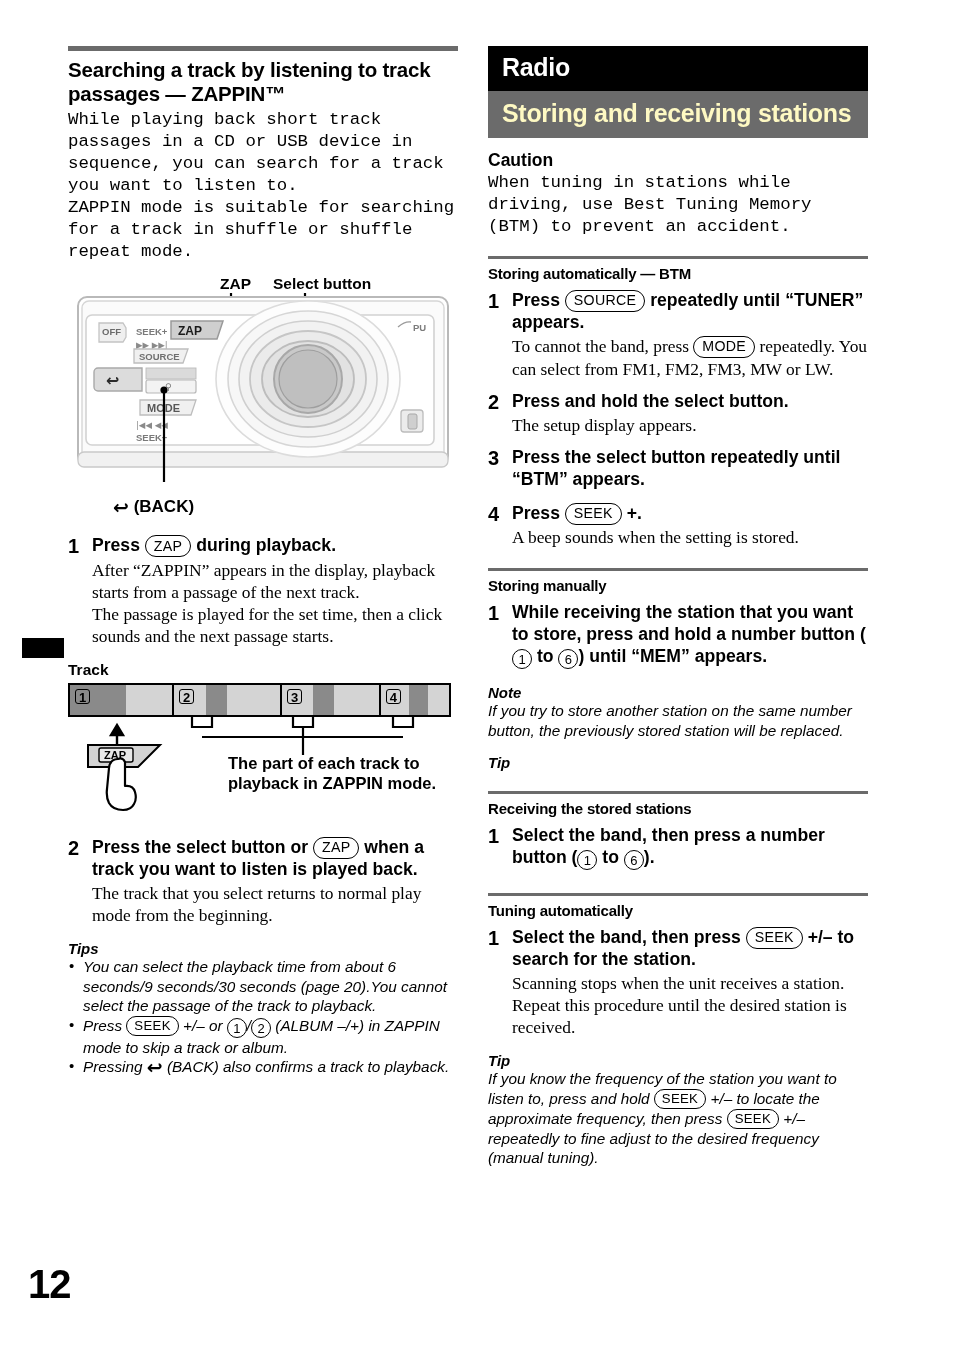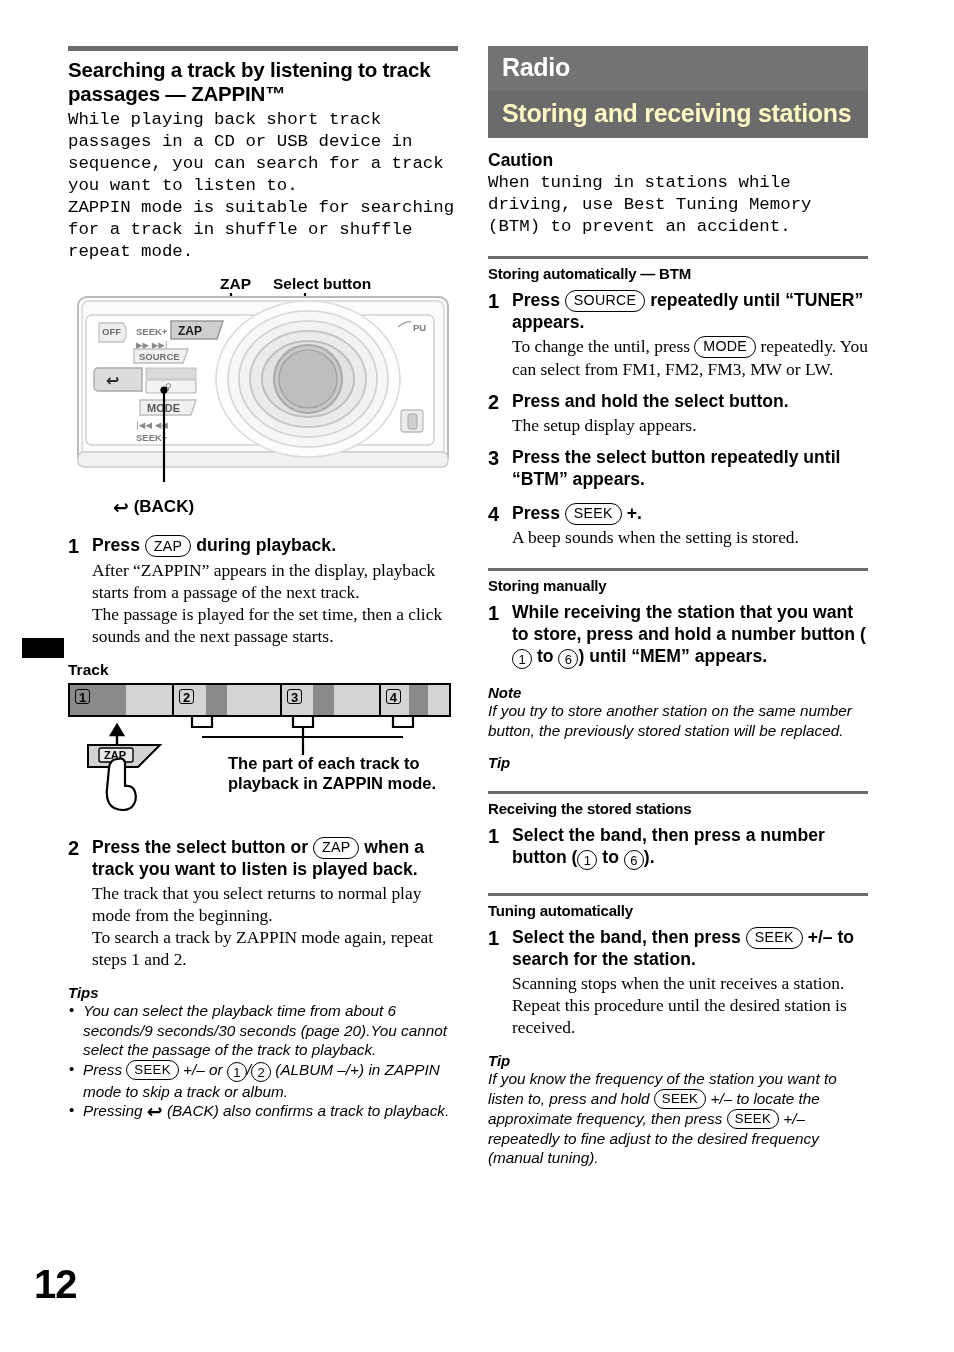--- a/index.html
+++ b/index.html
@@ -19,21 +19,21 @@
   .col-left  { position:absolute; left:68px;  top:46px; width:390px; }
   .col-right { position:absolute; left:488px; top:46px; width:380px; }
 
   
   .edge-tab {
     position:absolute; left:22px; top:638px;
     width:42px; height:20px; background:#000;
   }
 
   .page-number {
-    position:absolute; left:34px; top:1262px;
+    position:absolute; left:28px; top:1262px;
     font-family:"Liberation Sans", sans-serif;
     font-weight:bold; font-size:40px; letter-spacing:-1px;
   }
 
   
   .rule-thick { height:5px; background:#6b6b6b; margin:0 0 7px 0; }
   .rule-thin  { height:3px; background:#6b6b6b; margin:0 0 6px 0; }
 
   h1.sec {
     font-family:"Liberation Sans", sans-serif;
@@ -45,21 +45,21 @@
     font-weight:bold; font-size:15px; line-height:1.2;
     margin:0 0 7px 0; letter-spacing:-0.2px;
   }
   h3.cau {
     font-family:"Liberation Sans", sans-serif;
     font-weight:bold; font-size:17.5px; line-height:1.2;
     margin:0 0 1px 0;
   }
 
   .band-black {
-    background:#737373; color:#fff;
+    background:#000000; color:#fff;
     font-family:"Liberation Sans", sans-serif;
     font-weight:bold; font-size:25px;
     padding:7px 14px 9px 14px;
     letter-spacing:-0.3px;
   }
   .band-gray {
     background:#6b6b6b; color:#fef9c3;
     font-family:"Liberation Sans", sans-serif;
     font-weight:bold; font-size:25px;
     padding:8px 14px 10px 14px;
@@ -339,21 +339,20 @@
 
     <div class="step" style="margin-top:16px;">
       <div class="num">2</div>
       <div class="sbody">
         <p class="shead">
           <span>Press the select button or</span>
           <span class="key">ZAP</span>
           <span>when a track you want to listen is played back.</span>
         </p>
         <p class="stext">The track that you select returns to normal play mode from the beginning.</p>
-        <p class="stext">To search a track by ZAPPIN mode again, repeat steps 1 and 2.</p>
       </div>
     </div>
 
     <div class="ntitle">Tips</div>
     <ul class="tips">
       <li>
         <span>You can select the playback time from about 6 seconds/9 seconds/30 seconds (page 20).You cannot select the passage of the track to playback.</span>
       </li>
       <li>
         <span>Press </span><span class="key keysm">SEEK</span><span> +/– or </span><span class="keynum">1</span><span>/</span><span class="keynum">2</span><span> (ALBUM –/+) in ZAPPIN mode to skip a track or album.</span>
@@ -381,21 +380,21 @@
 
     <div class="step" style="margin-top:4px;">
       <div class="num">1</div>
       <div class="sbody">
         <p class="shead">
           <span>Press</span>
           <span class="key">SOURCE</span>
           <span>repeatedly until “TUNER” appears.</span>
         </p>
         <p class="stext">
-          <span>To change the until, press</span>
+          <span>To cannot the band, press</span>
           <span class="key">MODE</span>
           <span>repeatedly. You can select from FM1, FM2, FM3, MW or LW.</span>
         </p>
       </div>
     </div>
 
     <div class="step">
       <div class="num">2</div>
       <div class="sbody">
         <p class="shead">Press and hold the select button.</p>

